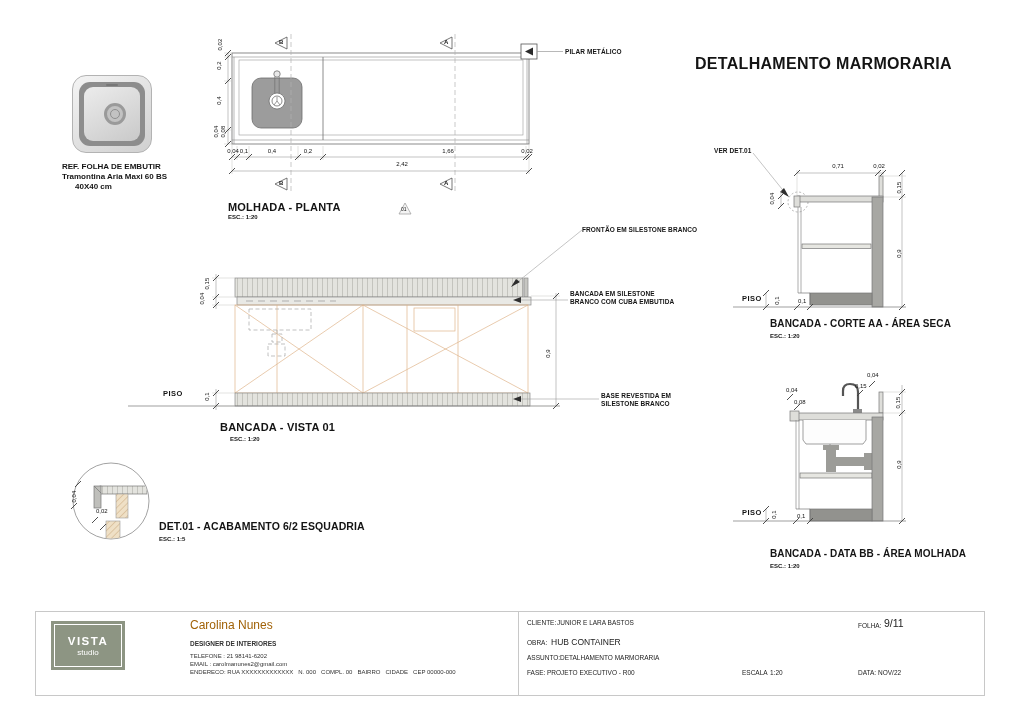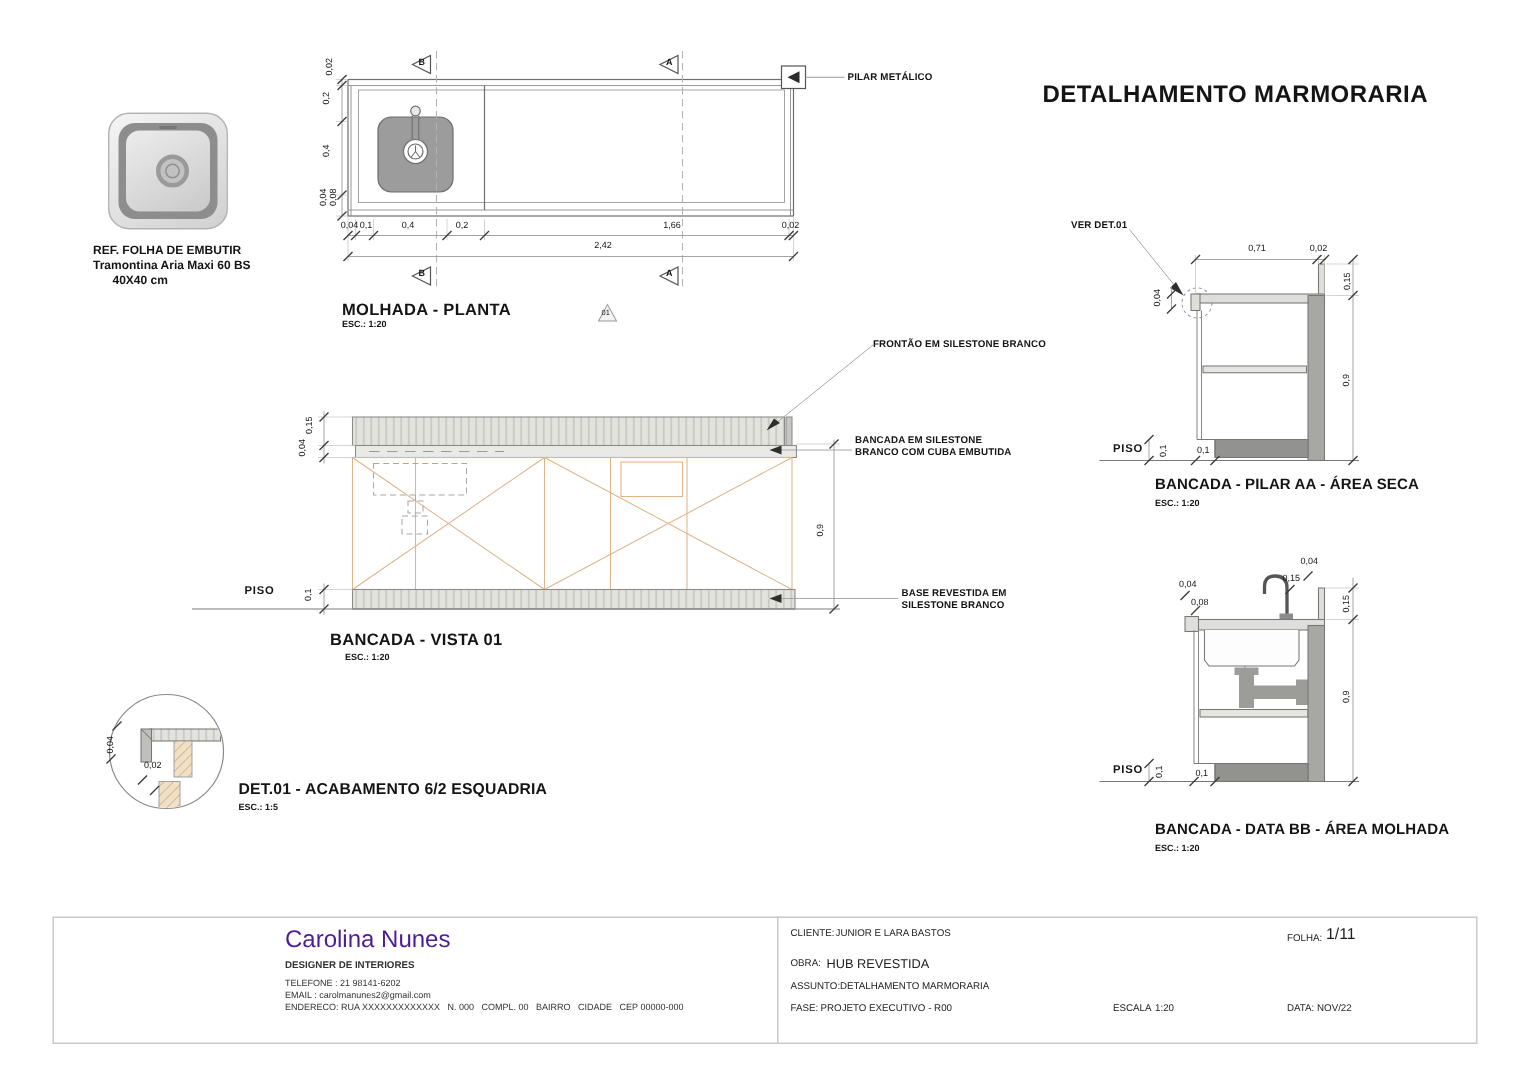--- a/index.html
+++ b/index.html
@@ -31,21 +31,21 @@
     background:#777;border-radius:1px;}
   
   .tblock{position:absolute;left:35px;top:611px;width:950px;height:85px;
     border:1px solid #c8c8c8;background:#fff;box-sizing:border-box;}
   .vline{position:absolute;width:0;border-left:1px solid #c8c8c8;}
   .logo{position:absolute;left:51px;top:621px;width:74px;height:49px;background:#8d9583;
     display:flex;flex-direction:column;align-items:center;justify-content:center;}
   .logoinner{position:absolute;inset:3px;border:1px solid #fff;}
   .logo .l1{position:relative;color:#fff;font-size:11.5px;font-weight:bold;letter-spacing:1.5px;}
   .logo .l2{position:relative;color:#fff;font-size:8px;margin-top:1px;}
-  .name{font-size:16px;color:#4c1d95;}
+  .name{font-size:12px;color:#a16207;}
   .role{font-size:6.5px;font-weight:bold;color:#333;}
   .contact{font-size:6px;color:#333;white-space:pre;}
   .fld{font-size:6.5px;color:#222;}
   .fldval{font-size:6.5px;color:#222;}
   .obraval{font-size:8.5px;color:#222;}
   .folhaval{font-size:10.5px;color:#222;}
 </style>
 </head>
 <body>
 
@@ -257,21 +257,21 @@
 
   <span class="t lab" style="left:714px;top:147px">VER DET.01</span>
   <span class="t d6 cx" style="left:838px;top:163px">0,71</span>
   <span class="t d6 cx" style="left:879px;top:163px">0,02</span>
   <span class="t d6 rot" style="left:894px;top:184px">0,15</span>
   <span class="t d6 rot" style="left:895px;top:250px">0,9</span>
   <span class="t d6 rot" style="left:767px;top:195px">0,04</span>
   <span class="t d6 rot" style="left:773px;top:297px">0,1</span>
   <span class="t d6" style="left:798px;top:298px">0,1</span>
   <span class="t piso" style="left:742px;top:295px">PISO</span>
-  <span class="t stitle" style="left:770px;top:318px">BANCADA - PILAR AA - ÁREA SECA</span>
+  <span class="t stitle" style="left:770px;top:318px">BANCADA - CORTE AA - ÁREA SECA</span>
   <span class="t esc" style="left:770px;top:333px">ESC.: 1:20</span>
 
   <span class="t d6" style="left:786px;top:387px">0,04</span>
   <span class="t d6" style="left:794px;top:399px">0,08</span>
   <span class="t d6" style="left:855px;top:383px">0,15</span>
   <span class="t d6" style="left:867px;top:372px">0,04</span>
   <span class="t d6 rot" style="left:893px;top:399px">0,15</span>
   <span class="t d6 rot" style="left:895px;top:461px">0,9</span>
   <span class="t d6 rot" style="left:770px;top:511px">0,1</span>
   <span class="t d6" style="left:797px;top:513px">0,1</span>
@@ -279,34 +279,39 @@
   <span class="t stitle" style="left:770px;top:548px">BANCADA - DATA BB - ÁREA MOLHADA</span>
   <span class="t esc" style="left:770px;top:563px">ESC.: 1:20</span>
 
   <span class="t d6 rot" style="left:69px;top:493px">0,04</span>
   <span class="t d6" style="left:96px;top:508px">0,02</span>
   <span class="t stitle" style="left:159px;top:520px;font-size:10.5px">DET.01 - ACABAMENTO 6/2 ESQUADRIA</span>
   <span class="t esc" style="left:159px;top:536px">ESC.: 1:5</span>
 
   <div class="tblock"></div>
   <div class="vline" style="left:518px;top:611px;height:85px"></div>
+  <div class="logo">
+    <div class="logoinner"></div>
+    <span class="l1">VISTA</span>
+    <span class="l2">studio</span>
+  </div>
   <span class="t name" style="left:190px;top:618px">Carolina Nunes</span>
   <span class="t role" style="left:190px;top:640px">DESIGNER DE INTERIORES</span>
   <span class="t contact" style="left:190px;top:653px">TELEFONE : 21 98141-6202</span>
   <span class="t contact" style="left:190px;top:661px">EMAIL : carolmanunes2@gmail.com</span>
   <span class="t contact" style="left:190px;top:669px">ENDERECO: RUA XXXXXXXXXXXXX   N. 000   COMPL. 00   BAIRRO   CIDADE   CEP 00000-000</span>
 
   <span class="t fld" style="left:527px;top:619px">CLIENTE:</span>
   <span class="t fldval" style="left:557px;top:619px">JUNIOR E LARA BASTOS</span>
   <span class="t fld" style="left:527px;top:639px">OBRA:</span>
-  <span class="t obraval" style="left:551px;top:637px">HUB REVESTIDA</span>
+  <span class="t obraval" style="left:551px;top:637px">HUB CONTAINER</span>
   <span class="t fld" style="left:527px;top:654px">ASSUNTO:</span>
   <span class="t fldval" style="left:560px;top:654px">DETALHAMENTO MARMORARIA</span>
   <span class="t fld" style="left:527px;top:669px">FASE:</span>
   <span class="t fldval" style="left:547px;top:669px">PROJETO EXECUTIVO - R00</span>
   <span class="t fld" style="left:742px;top:669px">ESCALA</span>
   <span class="t fldval" style="left:770px;top:669px">1:20</span>
   <span class="t fld" style="left:858px;top:622px">FOLHA:</span>
-  <span class="t folhaval" style="left:884px;top:617px">1/11</span>
+  <span class="t folhaval" style="left:884px;top:617px">9/11</span>
   <span class="t fld" style="left:858px;top:669px">DATA:</span>
   <span class="t fldval" style="left:878px;top:669px">NOV/22</span>
 
 </div>
 
 </body></html>

